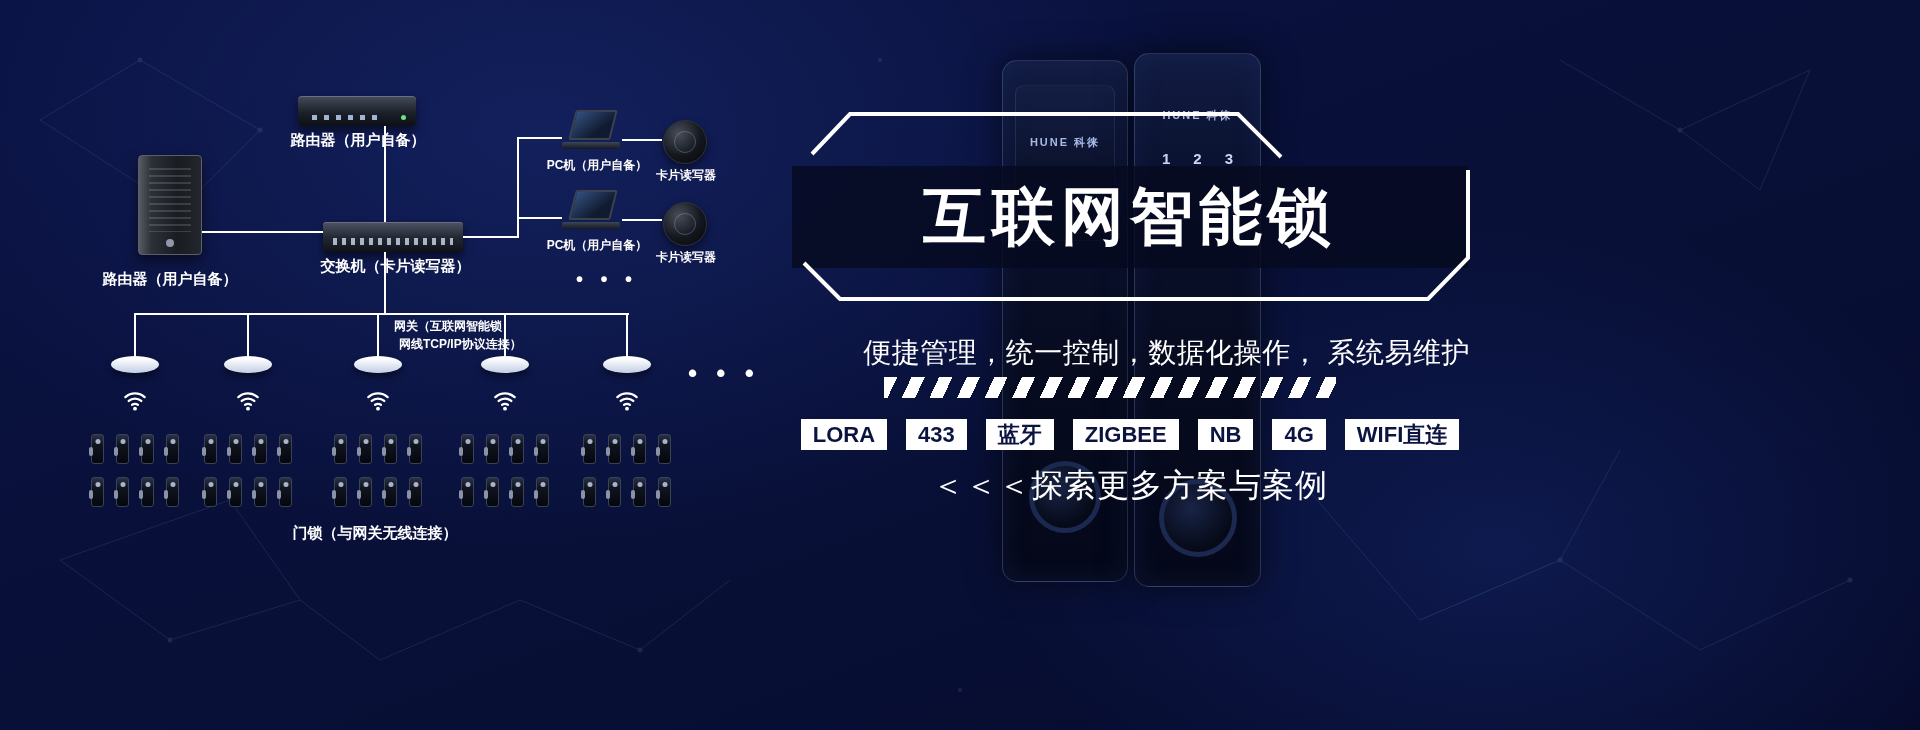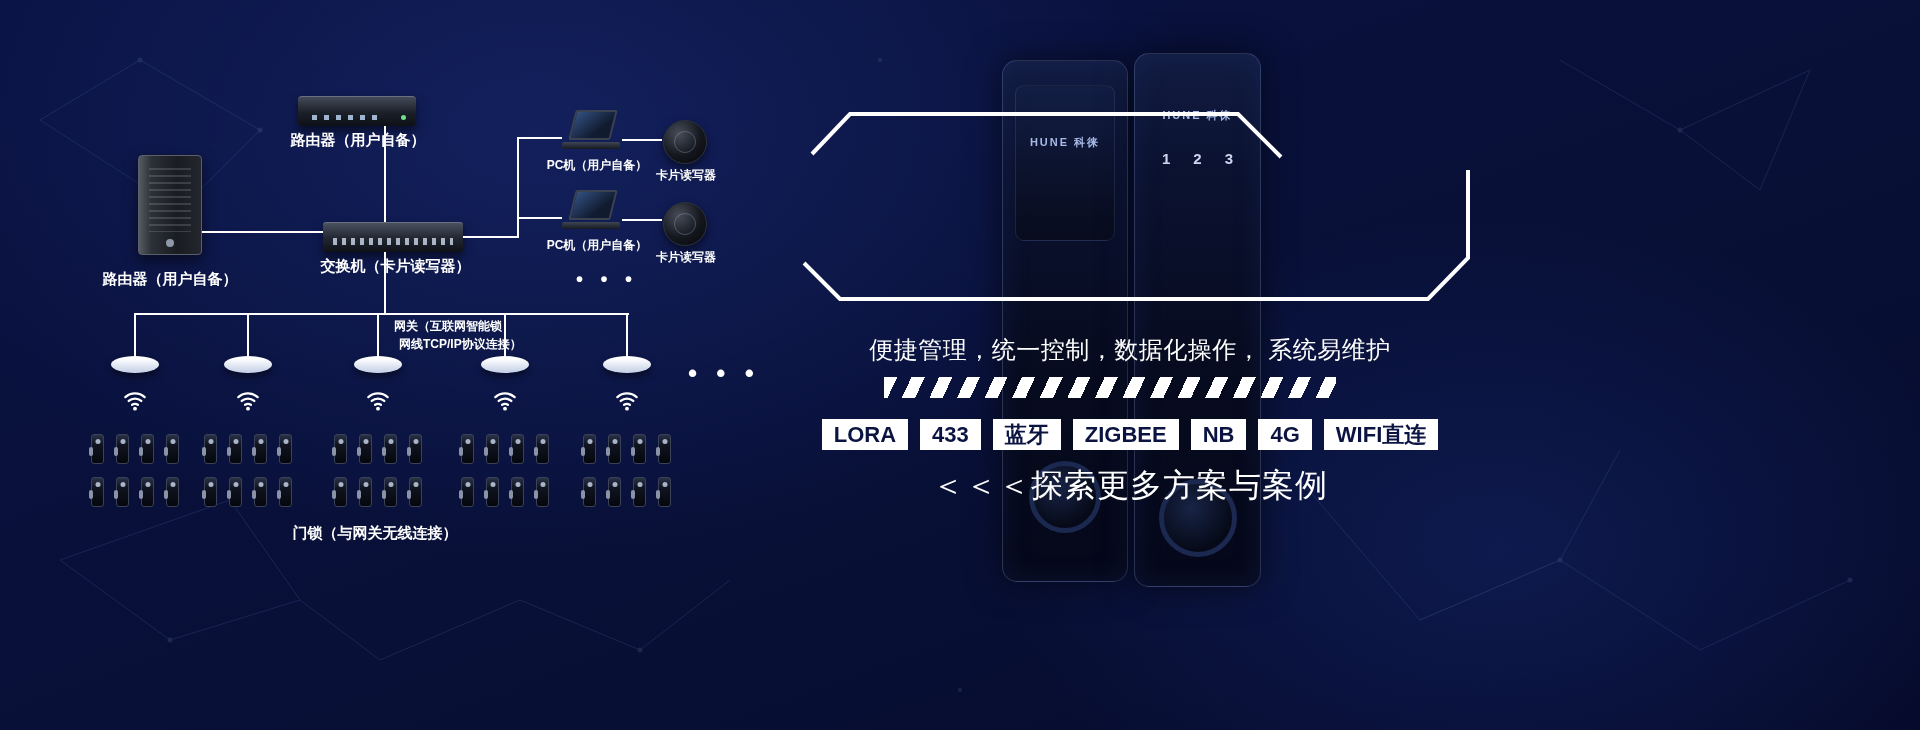--- a/index.html
+++ b/index.html
@@ -88,24 +88,24 @@
     border:5px solid #1b2850; background:radial-gradient(circle at 40% 35%, #182446 0%, #060a18 70%); }
 
   .band { position:absolute; left:792px; top:166px; width:676px; height:102px;
     background:rgba(6,10,32,.82); z-index:2; display:flex; align-items:center; justify-content:center; }
   .band .title { font-size:63px; font-weight:900; letter-spacing:6px; color:#fff; white-space:nowrap; }
 
   .hud { position:absolute; inset:0; z-index:3; pointer-events:none; }
   .hud path { fill:none; stroke:#fff; stroke-width:4; }
 
   .hero-text { position:absolute; z-index:4; color:#fff; }
-  .subtitle { left:790px; top:334px; width:680px; text-align:center; font-size:24px; font-weight:500; letter-spacing:.5px; }
+  .subtitle { left:790px; top:334px; width:680px; text-align:right; font-size:28px; font-weight:500; letter-spacing:.5px; }
   .stripes { position:absolute; z-index:4; left:884px; top:377px; width:452px; height:21px;
     background:repeating-linear-gradient(115deg,#ffffff 0 12px, transparent 12px 25px); }
-  .tags { left:790px; top:419px; width:680px; display:flex; justify-content:center; gap:12px; }
+  .tags { left:790px; top:419px; width:680px; display:flex; justify-content:center; gap:19px; }
   .tag { background:#ffffff; color:#0b1340; font-weight:700; font-size:22px; line-height:27px;
     padding:2px 12px; white-space:nowrap; }
   .cta { left:790px; top:464px; width:680px; text-align:center; font-size:32px; font-weight:400; letter-spacing:1px; }
 </style>
 </head>
 <body>
 
 <div class="stage">
 
   <svg class="constellation" viewBox="0 0 1920 730">
@@ -417,20 +417,23 @@
   <div class="panel" style="left:1134px; top:53px; width:127px; height:534px;">
     <div class="brand" style="top:54px;">HUNE 科徕</div>
     <div class="keypad" style="top:96px;">
       <span>1</span>
       <span>2</span>
       <span>3</span>
     </div>
     <div class="knob" style="top:425px; width:78px; height:78px;"></div>
   </div>
 
+  <div class="band">
+    <div class="title">互联网智能锁</div>
+  </div>
   <svg class="hud" viewBox="0 0 1920 730">
     <path d="M812 154 L850 114 L1238 114 L1281 157"></path>
     <path d="M1468 170 L1468 258 L1428 299 L840 299 L804 263"></path>
   </svg>
 
   <div class="hero-text subtitle">便捷管理，统一控制，数据化操作， 系统易维护</div>
 
   <div class="stripes"></div>
 
   <div class="hero-text tags">

